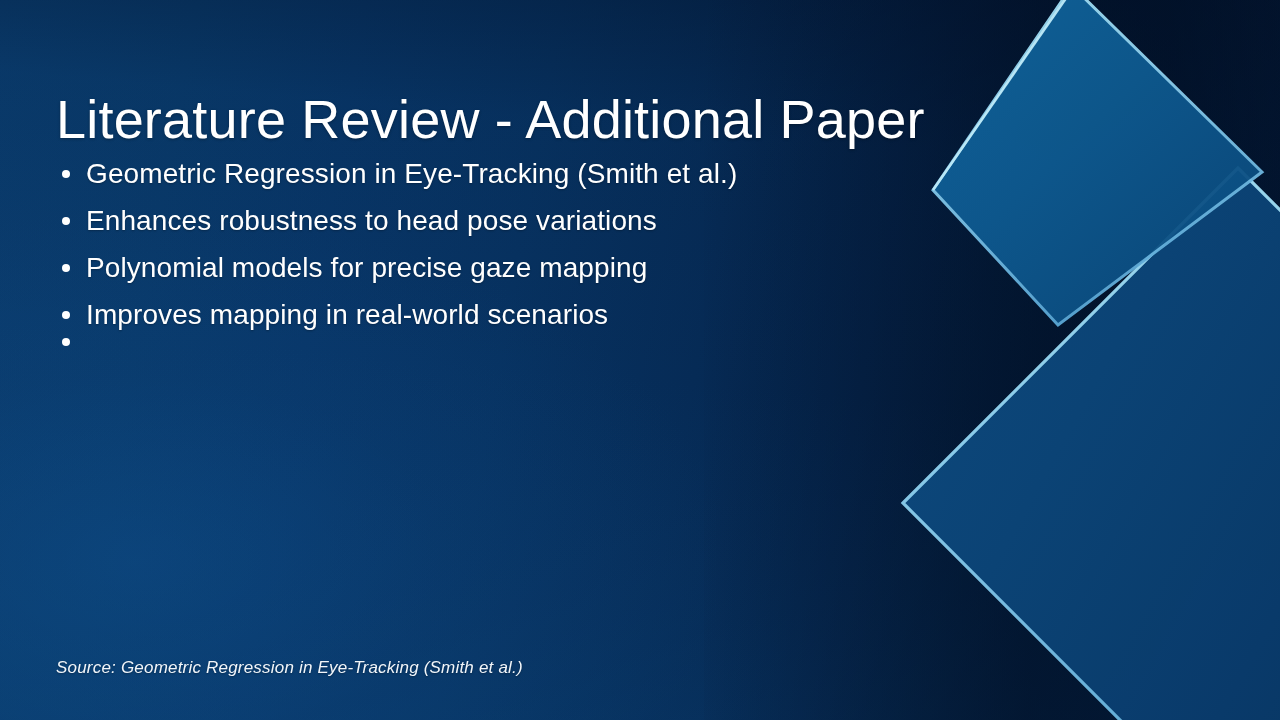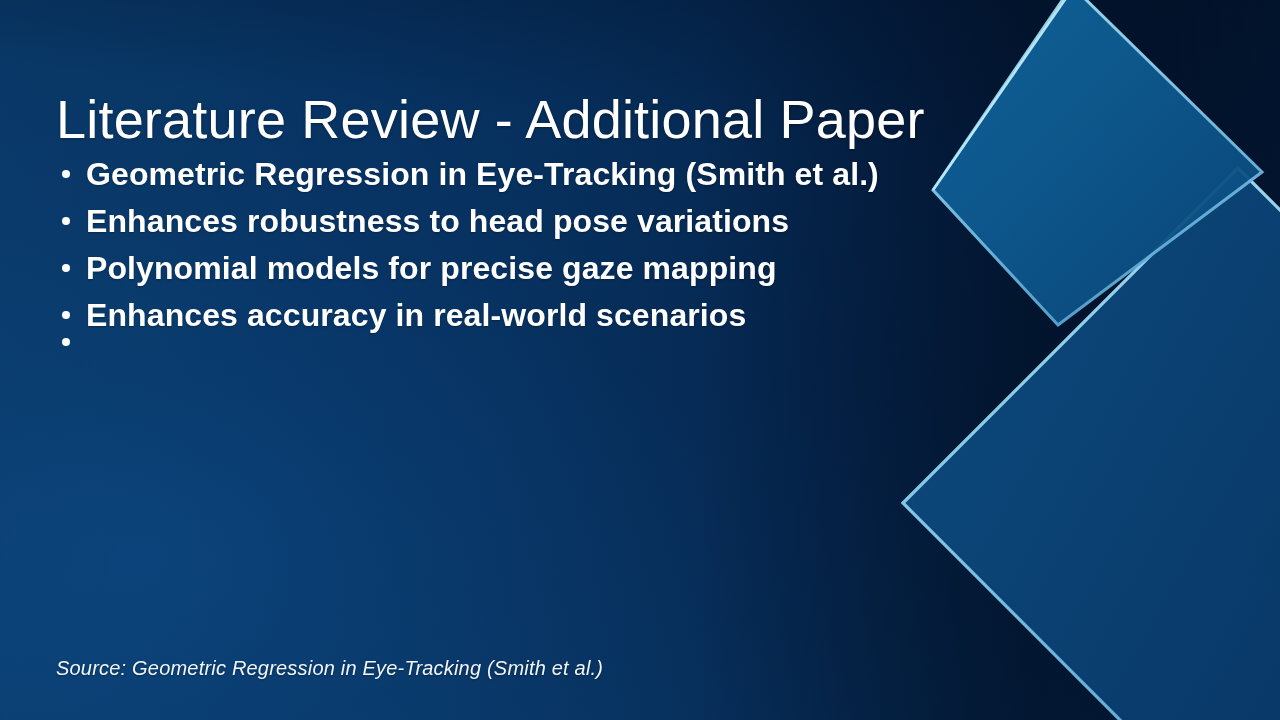--- a/index.html
+++ b/index.html
@@ -104,44 +104,43 @@
     top: 154px;
     margin: 0;
     padding: 0;
     list-style: none;
     width: 880px;
   }
   .bullet-item {
     position: relative;
     padding-left: 28px;
     margin: 0 0 7px 0;
-    font-size: 32px;
+    font-size: 28px;
     line-height: 40px;
     color: #ffffff;
     letter-spacing: 0.1px;
     white-space: nowrap;
     text-shadow: 0 1px 2px rgba(0,0,0,0.28);
-    font-weight: bold;
   }
   .bullet-dot {
     position: absolute;
     left: 4px;
     top: 50%;
     transform: translateY(-50%);
     width: 8px;
     height: 8px;
     border-radius: 50%;
     background: #ffffff;
   }
 
   .source-note {
     position: absolute;
     left: 56px;
     top: 656px;
-    font-size: 20px;
+    font-size: 17px;
     line-height: 24px;
     font-style: italic;
     color: #f2f6fa;
     letter-spacing: 0.2px;
     white-space: nowrap;
     text-shadow: 0 1px 2px rgba(0,0,0,0.30);
   }
 </style>
 </head>
 <body>
@@ -196,21 +195,21 @@
       <li class="bullet-item">
         <span class="bullet-dot"></span>
         <span>Enhances robustness to head pose variations</span>
       </li>
       <li class="bullet-item">
         <span class="bullet-dot"></span>
         <span>Polynomial models for precise gaze mapping</span>
       </li>
       <li class="bullet-item">
         <span class="bullet-dot"></span>
-        <span>Enhances accuracy in real-world scenarios</span>
+        <span>Improves mapping in real-world scenarios</span>
       </li>
       <li class="bullet-item">
         <span class="bullet-dot"></span>
       </li>
     </ul>
 
     <div class="source-note">Source: Geometric Regression in Eye-Tracking (Smith et al.)</div>
 
   </div>
 </div>

